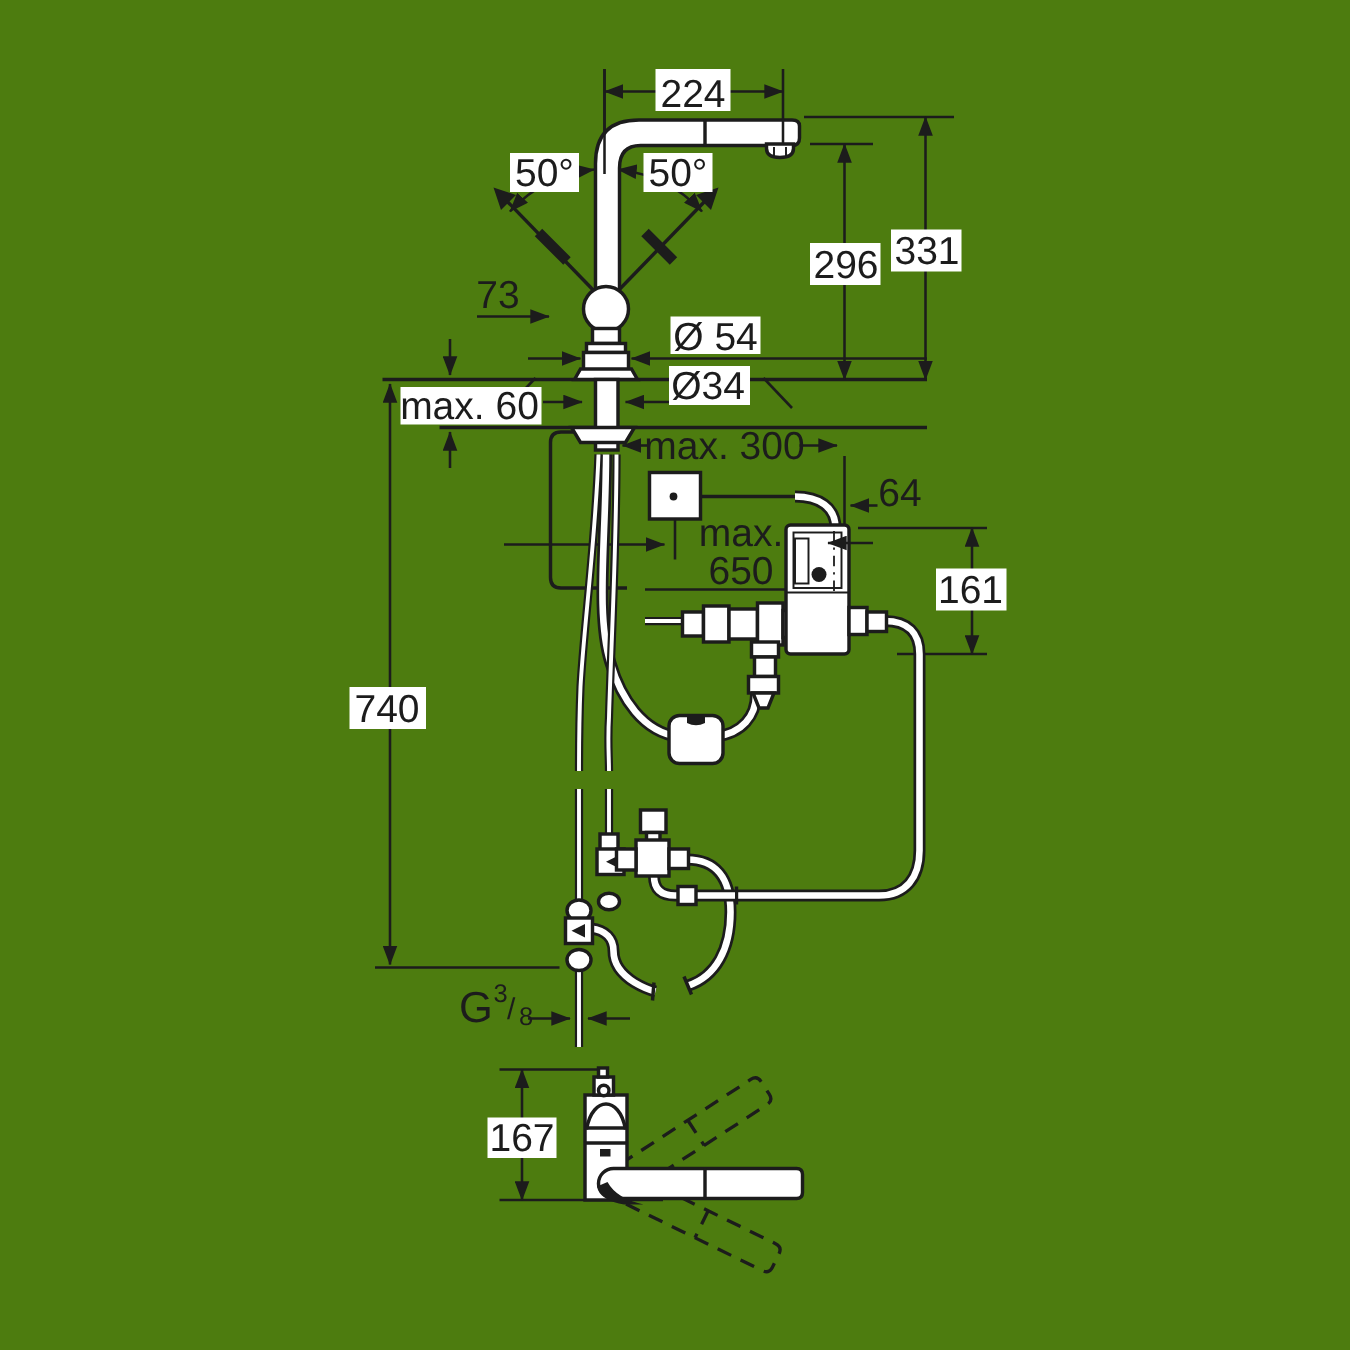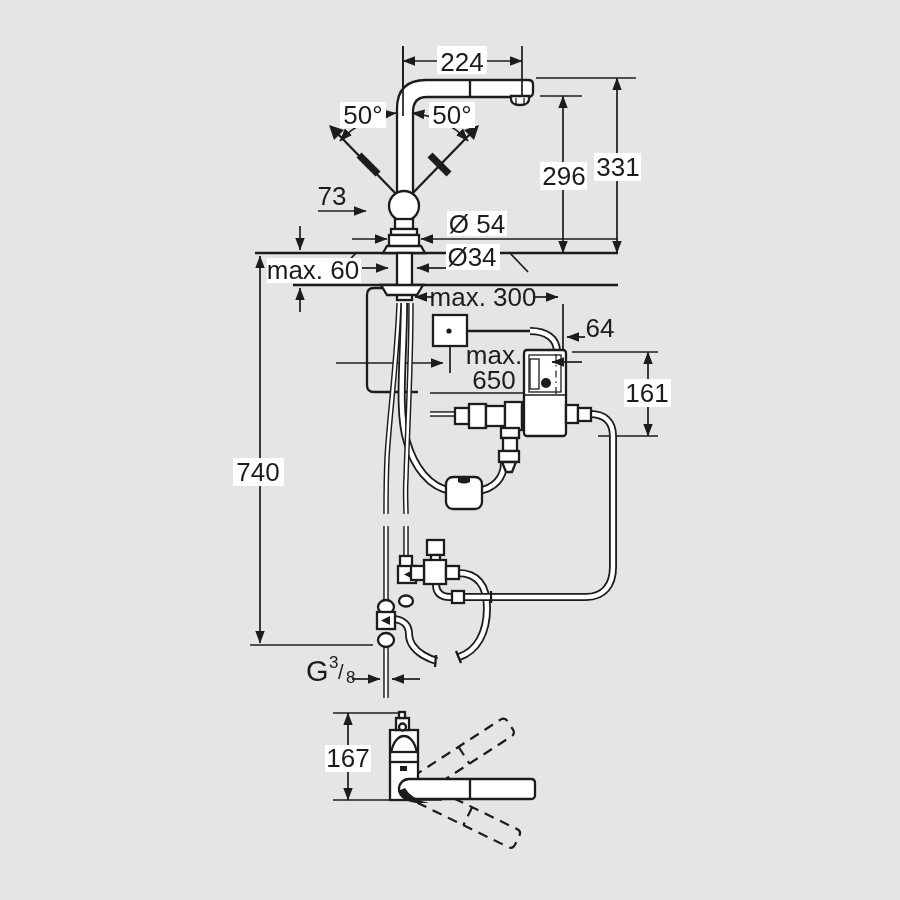--- a/index.html
+++ b/index.html
@@ -1,16 +1,16 @@
 <!DOCTYPE html>
 <html><head>
 <meta charset="utf-8">
 <style>
   html,body { margin:0; padding:0; background:#fff; }
-  .stage { width:900px; height:900px; background:#e5e5e5; position:relative; }
+  .stage { width:900px; height:900px; background:#4d7c0f; position:relative; }
   .dim  { stroke:#1c1c1c; stroke-width:1.7; fill:none; }
   .ln   { stroke:#1c1c1c; stroke-width:2.3; fill:none; }
   .thin { stroke:#1c1c1c; stroke-width:1.3; fill:none; }
   .shape{ stroke:#1c1c1c; stroke-width:2.3; fill:#fff; }
   .fill { fill:#1c1c1c; stroke:none; }
   .hose-o { stroke:#1c1c1c; stroke-width:8;   fill:none; }
   .hose-i { stroke:#fff;    stroke-width:4.4; fill:none; }
   .pipe-o { stroke:#1c1c1c; stroke-width:5.5; fill:none; }
   .pipe-i { stroke:#fff;    stroke-width:2.6; fill:none; }
   .dash { stroke:#1c1c1c; stroke-width:2.2; fill:none; stroke-dasharray:10 7; }

